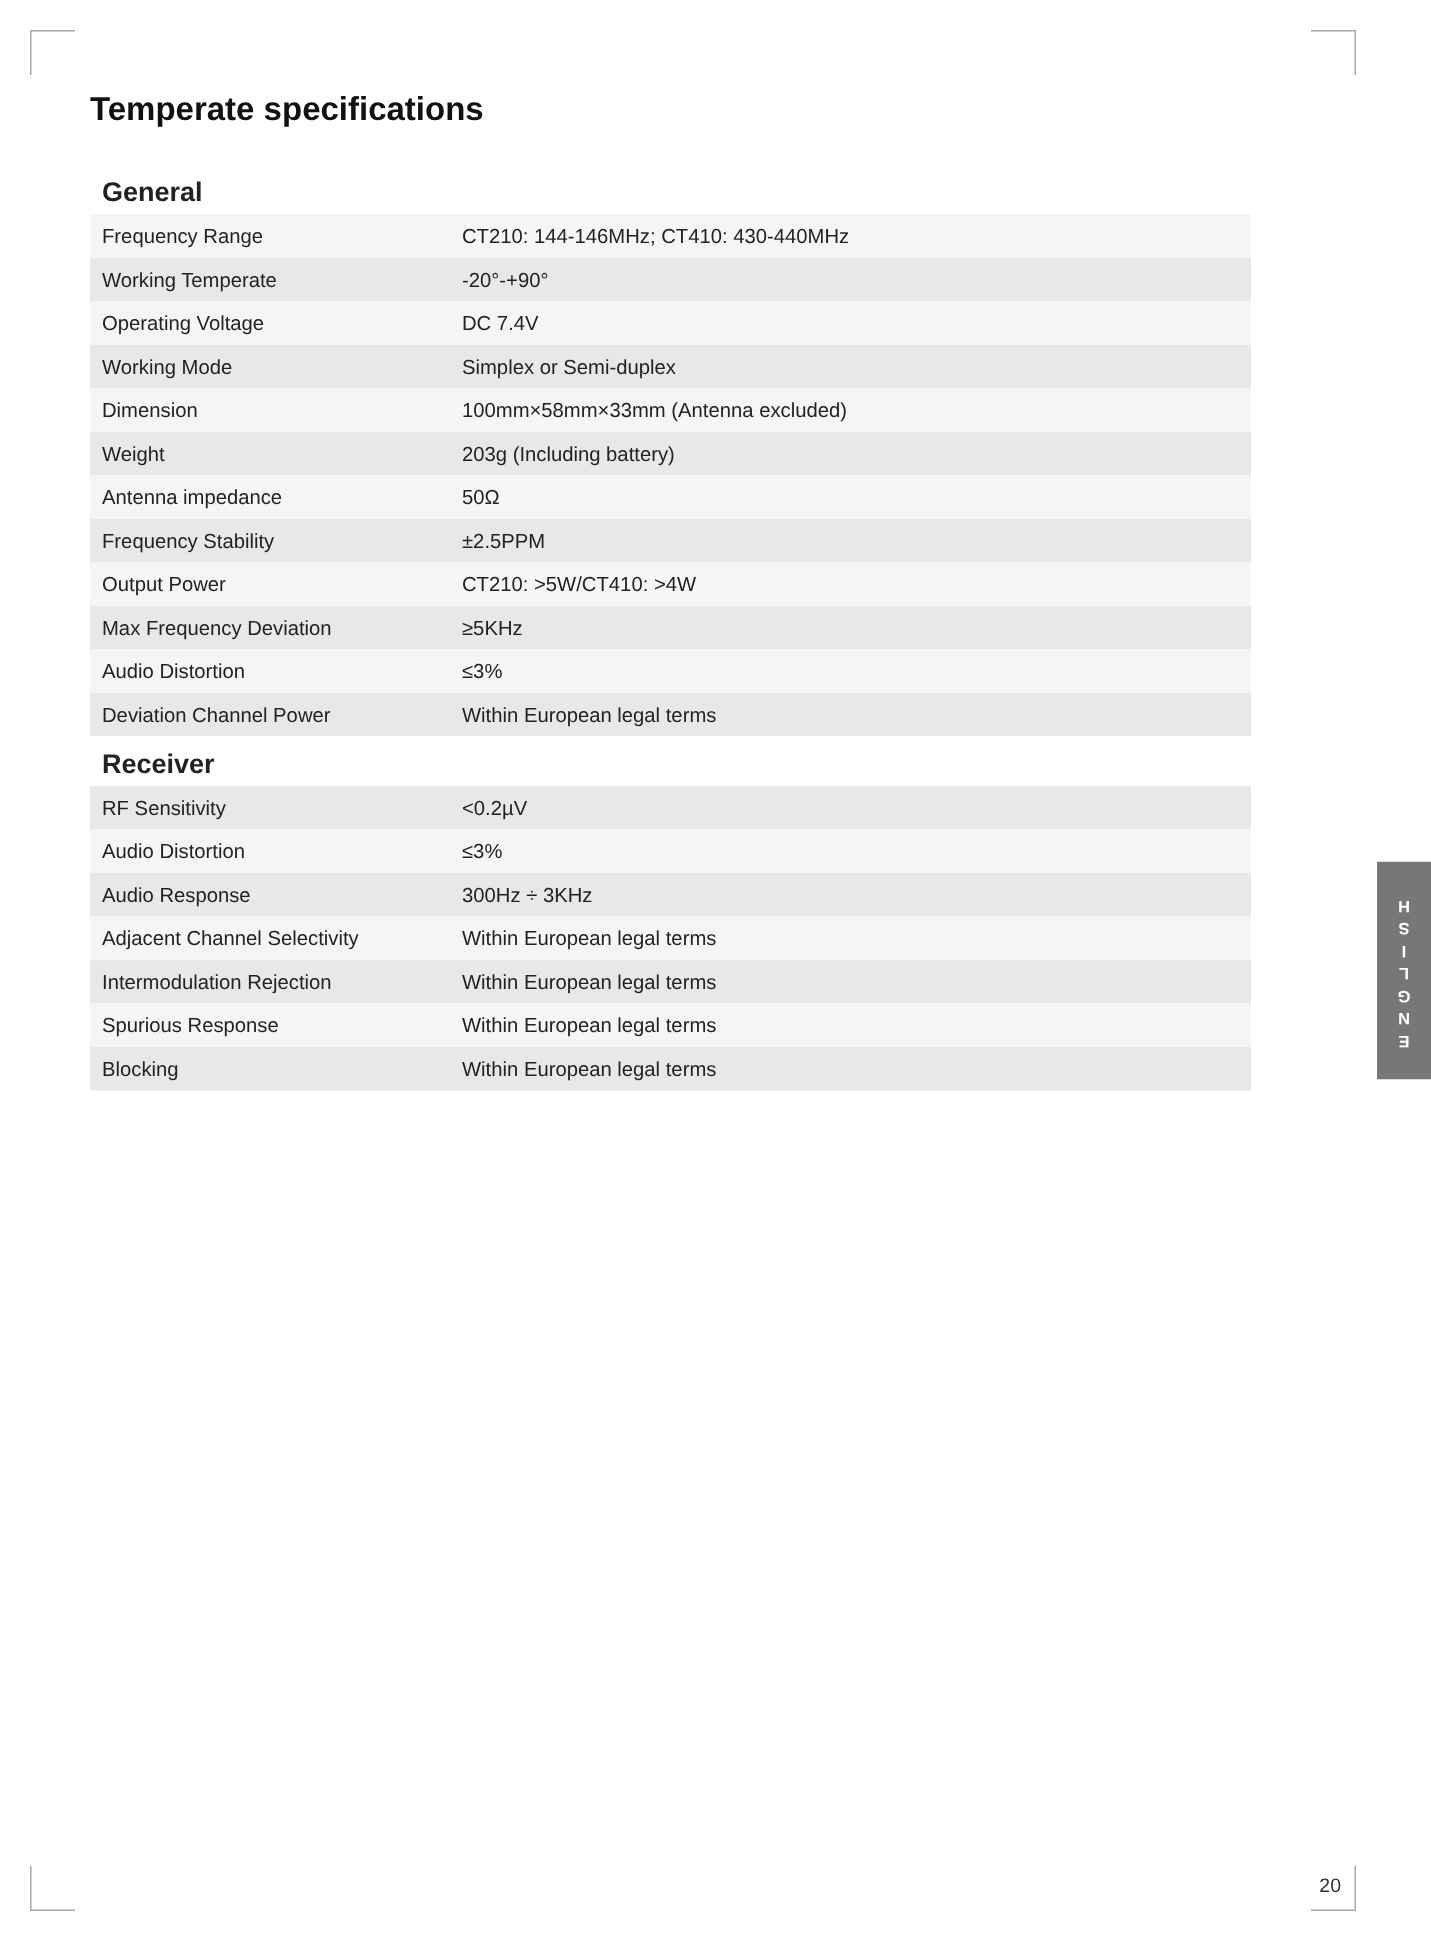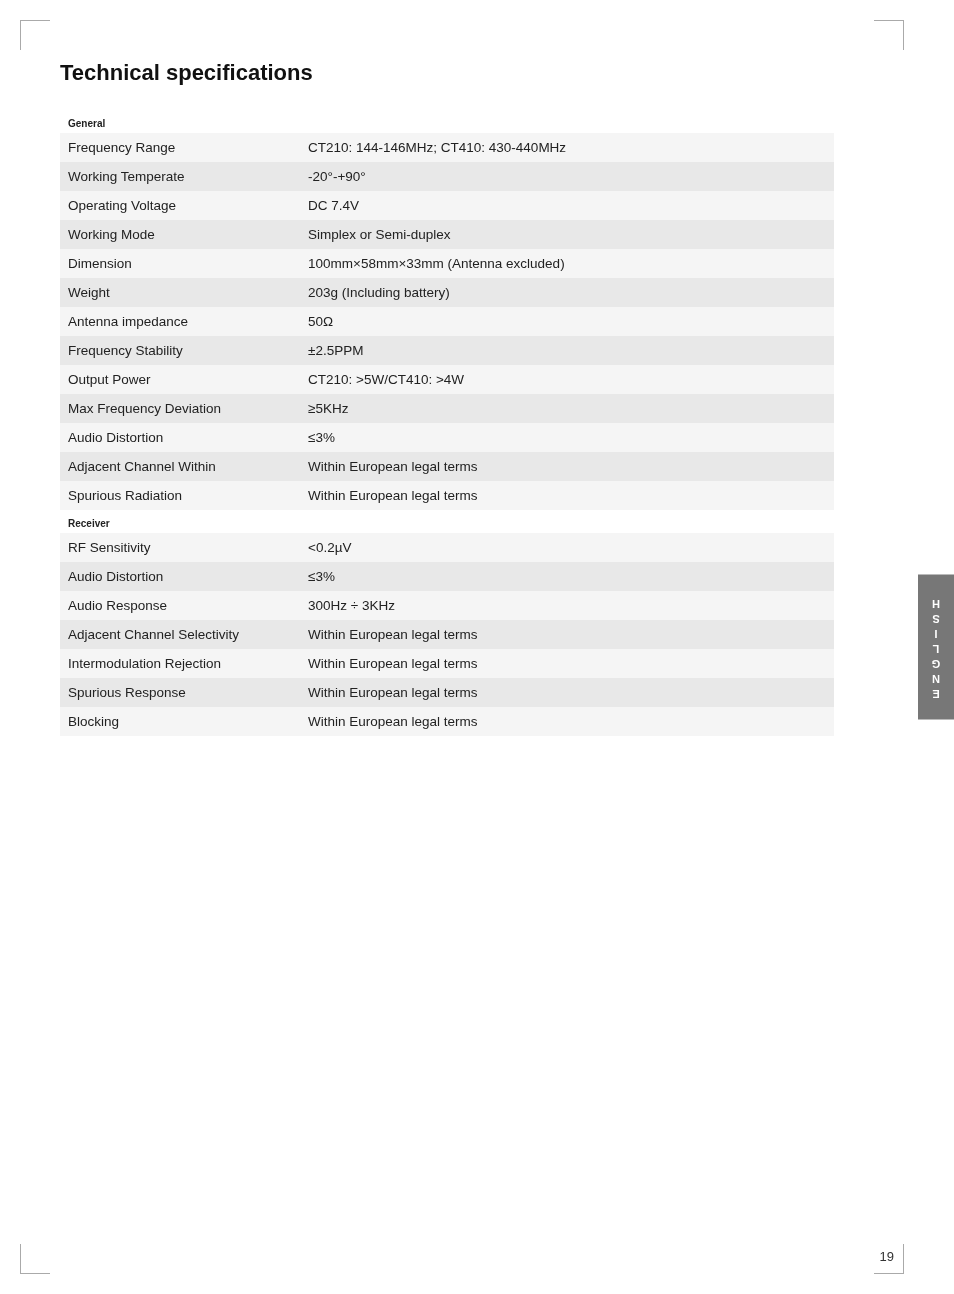--- a/index.html
+++ b/index.html
@@ -131,45 +131,45 @@
     }
 
     .section-row td {
       background-color: #ffffff !important;
       font-weight: bold;
       padding: 8px 8px 4px 8px;
     }
 
     .group-label {
       font-weight: bold;
-      font-size: 10px;
+      font-size: 18px;
       color: #111;
       padding: 8px 8px 4px 8px;
       margin-top: 13px;
     }
   </style>
 </head>
 <body>
 
 <div class="page-container">
 
   <div class="corner-tl"></div>
   <div class="corner-tr"></div>
   <div class="corner-bl"></div>
   <div class="corner-br"></div>
 
   <div class="side-tab">
     <span class="side-tab-text">ENGLISH</span>
   </div>
 
-  <div class="page-number">19</div>
+  <div class="page-number">20</div>
 
   <div class="content">
 
-    <h1 class="page-title">Technical specifications</h1>
+    <h1 class="page-title">Temperate specifications</h1>
 
     <table class="specs-table">
       <tbody id="specs-tbody">
       <tr class="section-row">
             <td colspan="2" class="group-label">General</td>
           </tr>
           <tr>
             <td>Frequency Range</td>
             <td>CT210: 144-146MHz; CT410: 430-440MHz</td>
           </tr>
@@ -207,25 +207,21 @@
           </tr>
           <tr>
             <td>Max Frequency Deviation</td>
             <td>≥5KHz</td>
           </tr>
           <tr>
             <td>Audio Distortion</td>
             <td>≤3%</td>
           </tr>
           <tr>
-            <td>Adjacent Channel Within</td>
-            <td>Within European legal terms</td>
-          </tr>
-          <tr>
-            <td>Spurious Radiation</td>
+            <td>Deviation Channel Power</td>
             <td>Within European legal terms</td>
           </tr>
           <tr class="section-row">
             <td colspan="2" class="group-label">Receiver</td>
           </tr>
           <tr>
             <td>RF Sensitivity</td>
             <td>&lt;0.2µV</td>
           </tr>
           <tr>

